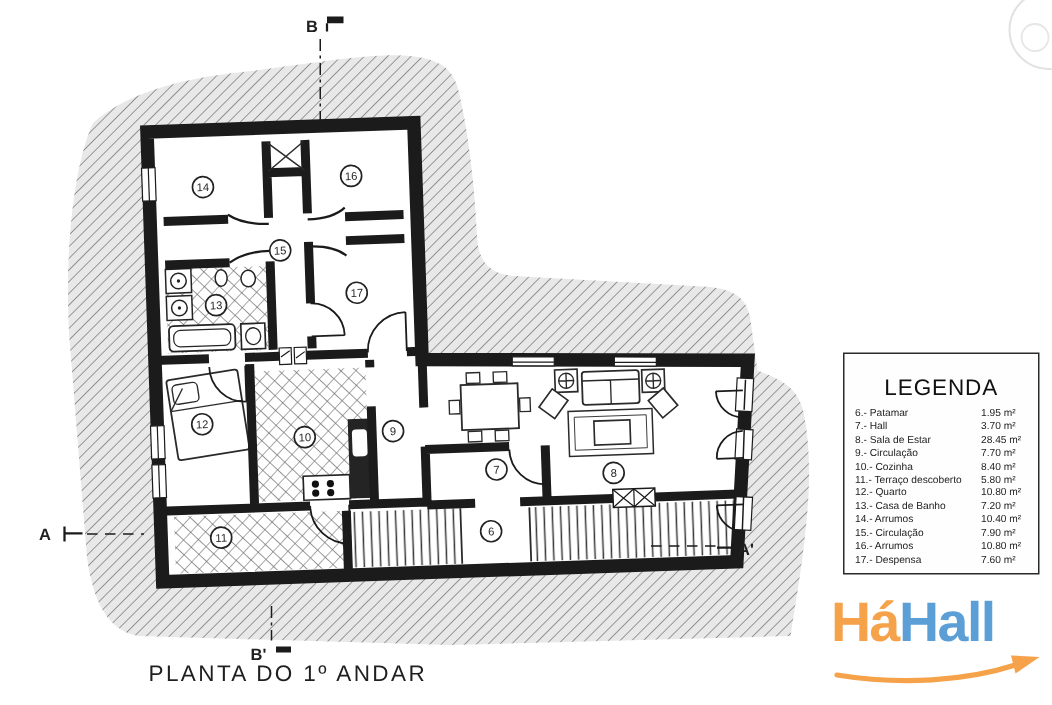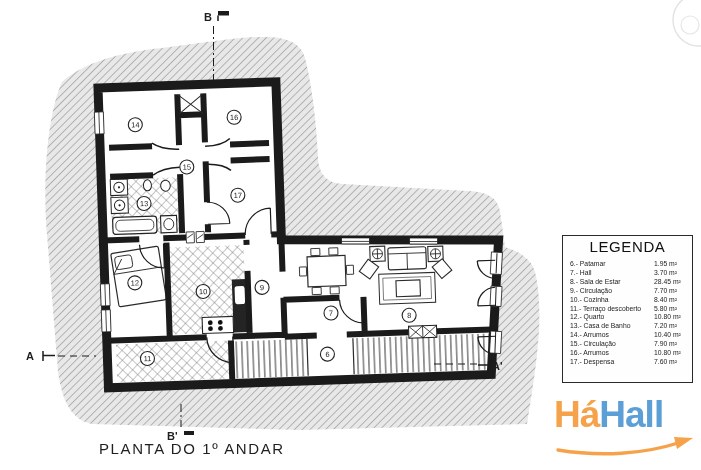--- a/index.html
+++ b/index.html
@@ -3,21 +3,21 @@
 <meta charset="utf-8">
 <style>
   html,body{margin:0;padding:0;background:#ffffff;}
   body{width:701px;height:470px;position:relative;overflow:hidden;
        font-family:"Liberation Sans",sans-serif;}
   svg text{font-family:"Liberation Sans",sans-serif;fill:#1f1f1f;}
   .stage{position:absolute;left:0;top:0;}
   
   .legend{position:absolute;left:562px;top:235px;width:131px;height:148px;
           border:1.4px solid #2a2a2a;background:#fefefe;box-sizing:border-box;}
-  .legend-title{margin-top:2px;text-align:center;font-size:15px;letter-spacing:.6px;color:#111;}
+  .legend-title{margin-top:14px;text-align:center;font-size:15px;letter-spacing:.6px;color:#111;}
   .legend-rows{margin-top:5px;}
   .legend-row{display:flex;align-items:baseline;font-size:6.8px;line-height:8.9px;
               color:#222;padding:0 5px 0 7px;}
   .legend-label{flex:1 1 auto;white-space:nowrap;}
   .legend-area{flex:0 0 33px;white-space:nowrap;}
   
   .logo{position:absolute;left:554px;top:396px;width:147px;height:70px;}
   .logo-text{font-size:37px;font-weight:bold;letter-spacing:-1px;line-height:1;white-space:nowrap;}
   .logo-ha{color:#F5A24A;}
   .logo-tudo{color:#5C9FD6;}

